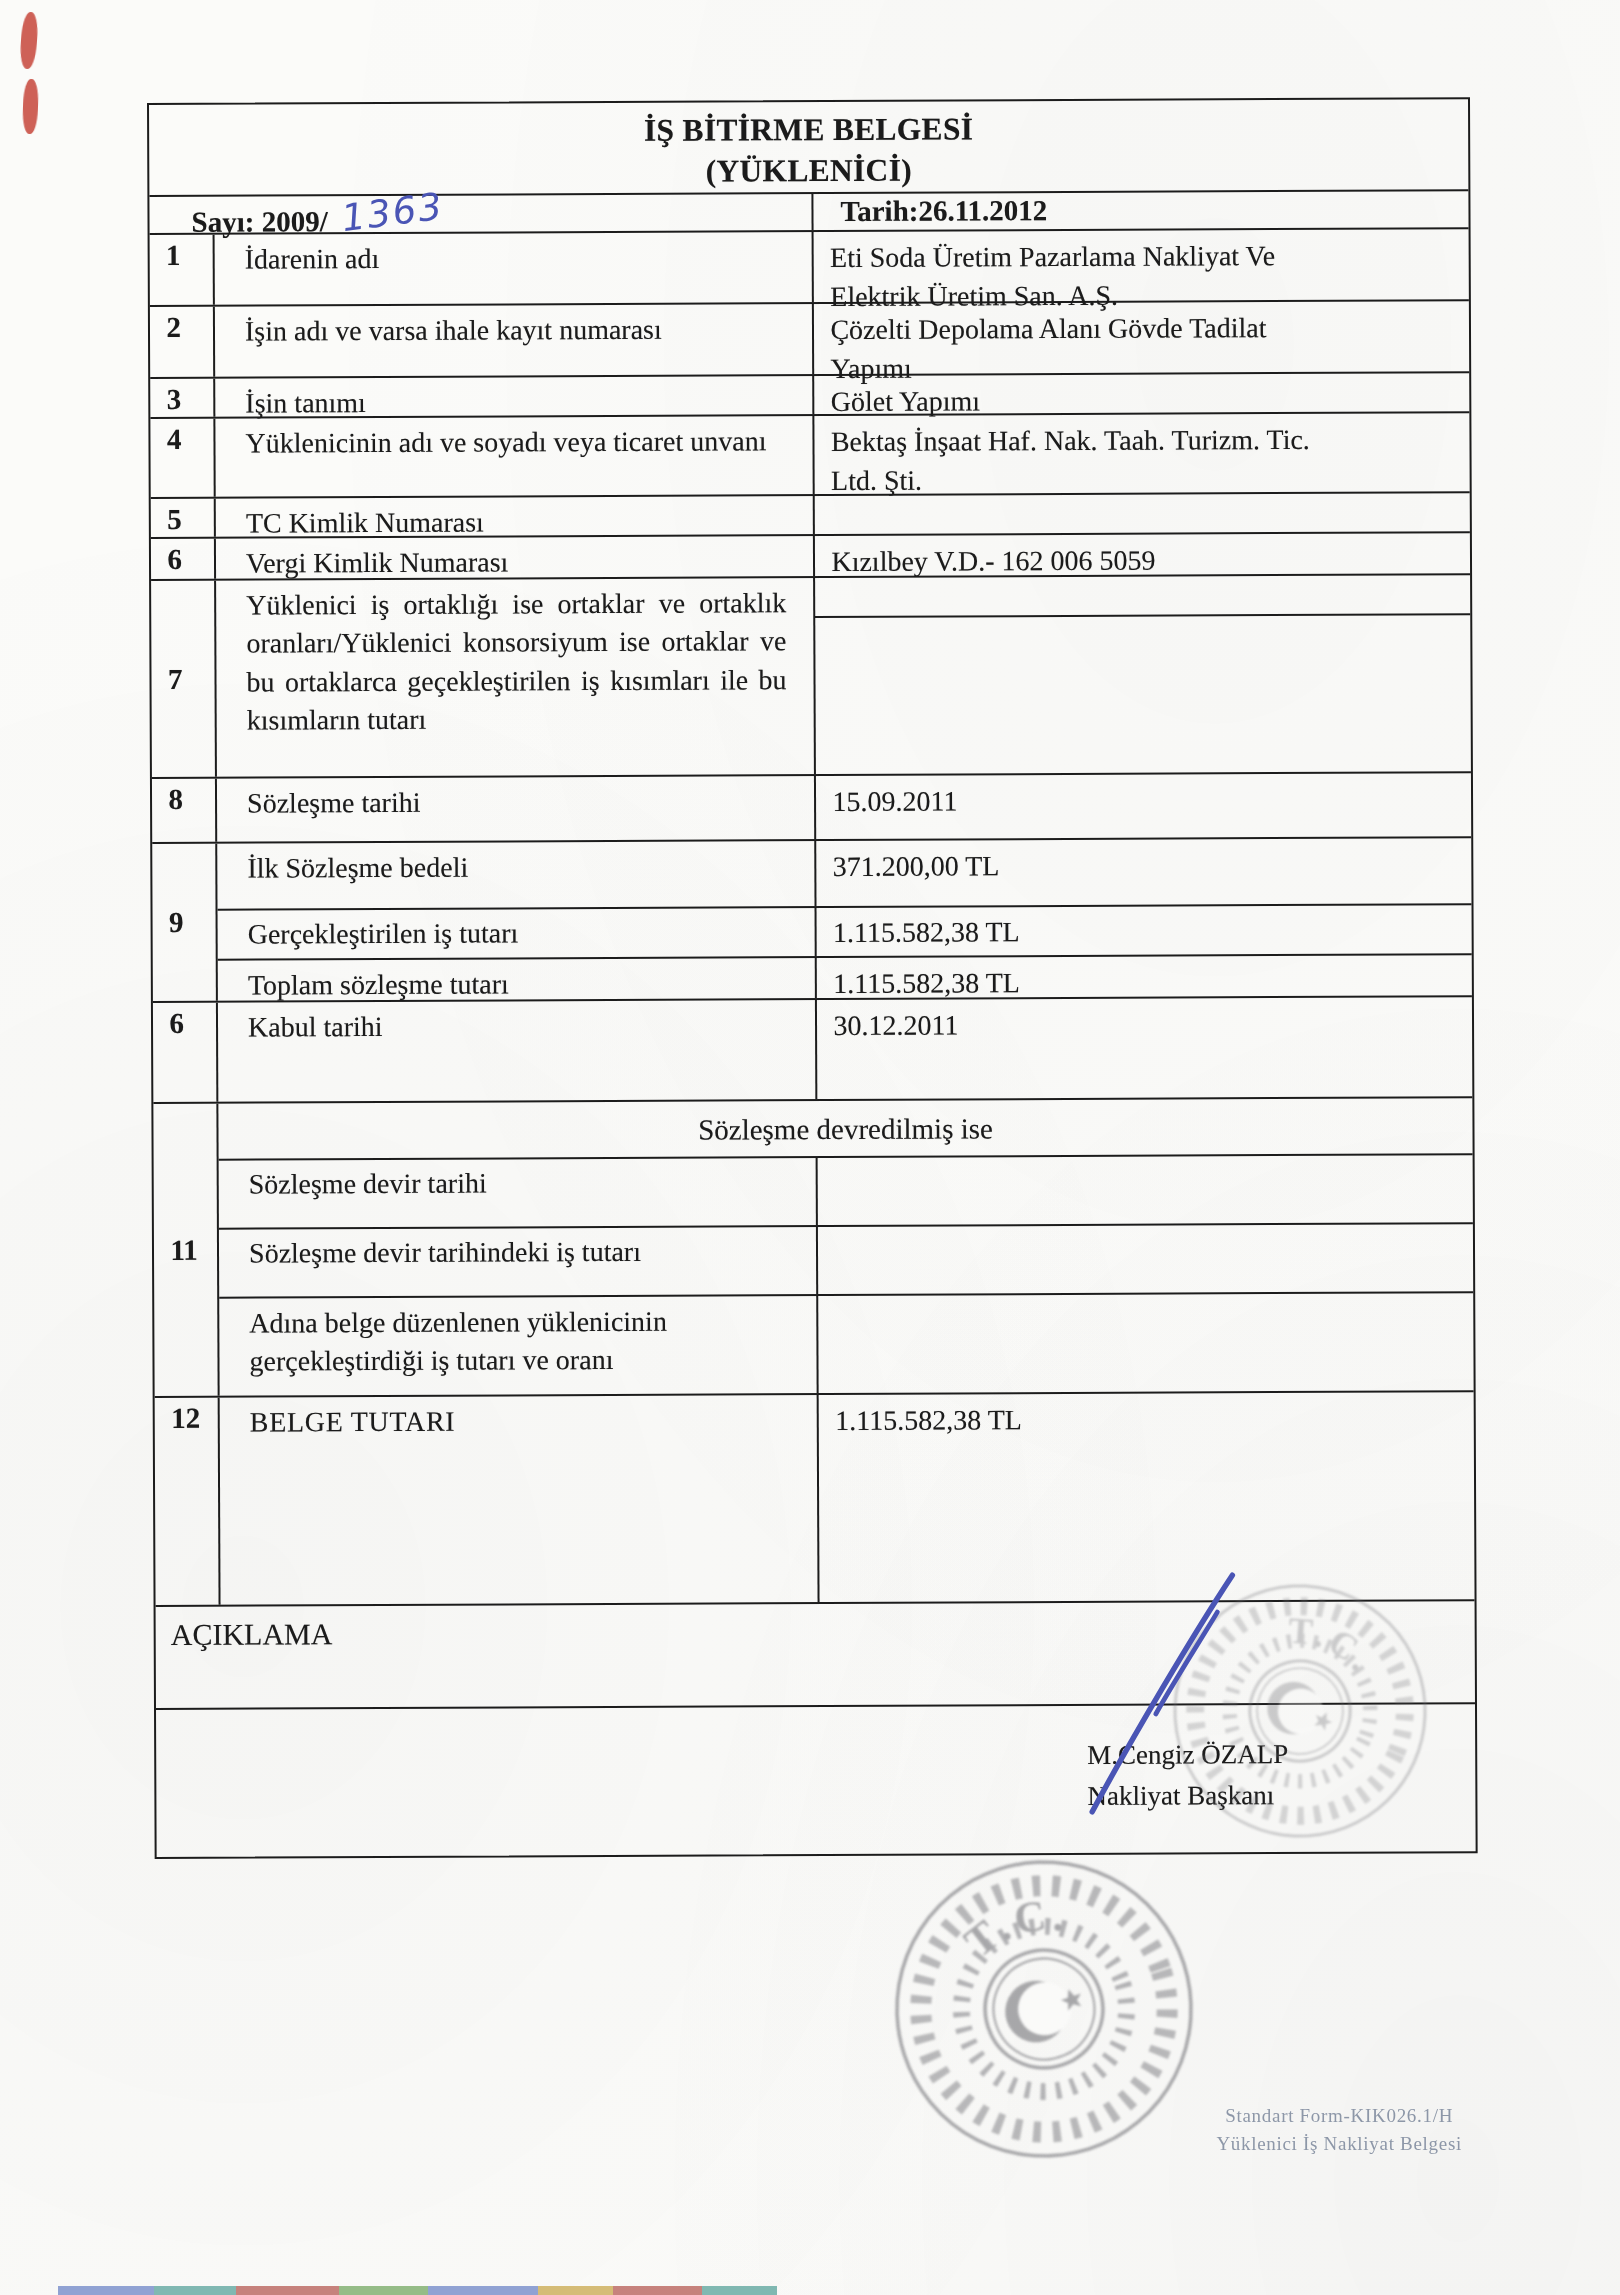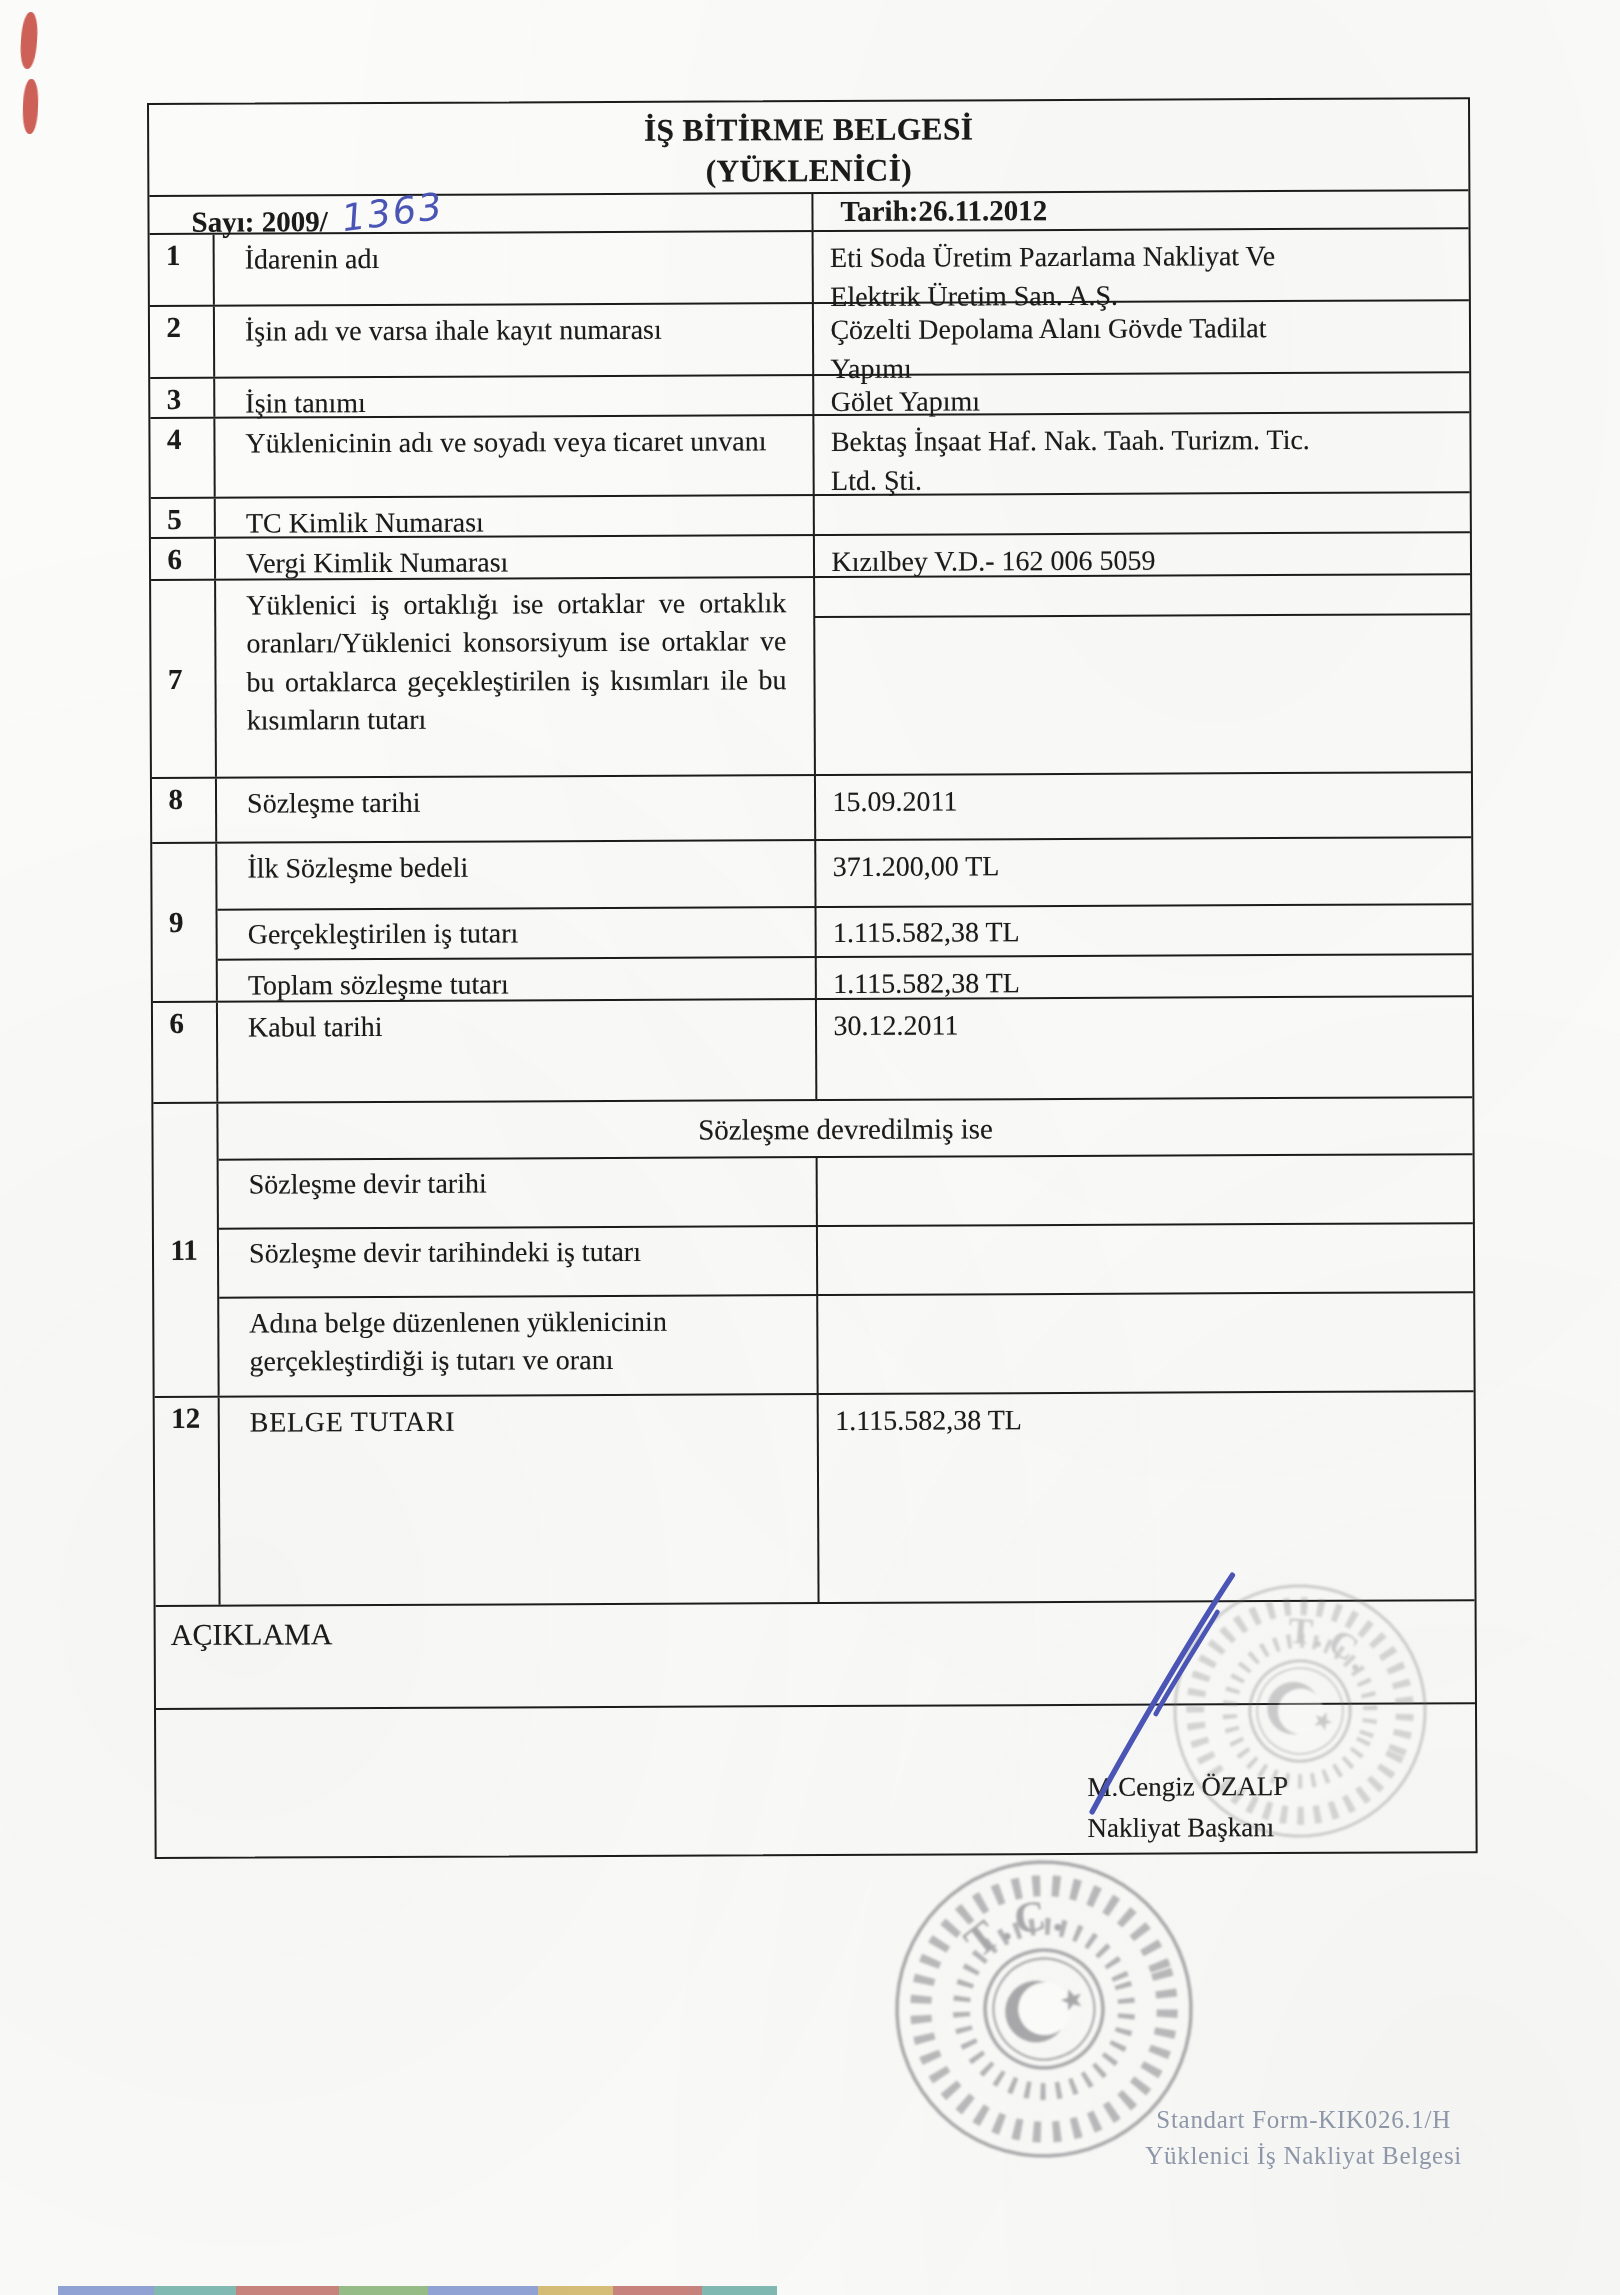--- a/index.html
+++ b/index.html
@@ -48,29 +48,29 @@
   .gsub{display:flex;border-bottom:2.1px solid #1c1c1c;box-sizing:border-box;}
   .gsub.nolast{border-bottom:none;}
   .gsub .clab{width:599px;}
   .g11head{
     border-bottom:2.1px solid #1c1c1c;box-sizing:border-box;text-align:center;
     font-size:29px;padding-top:12.3px;
   }
   .innerline{position:absolute;left:-0.7px;right:0;top:38px;border-top:2.1px solid #1c1c1c;}
   .aciklamacell{width:100%;font-size:30px;padding:11px 0 0 15px;}
   .sigrow{display:block;}
-  .sigblock{position:absolute;left:931px;top:29px;font-size:27px;line-height:1.5;margin-top:32px;}
+  .sigblock{position:absolute;left:931px;top:29px;font-size:27px;line-height:1.5;}
   
   .stamp{position:absolute;color:#6f6f74;filter:blur(0.8px);}
   .stamp-big{left:883px;top:1848px;width:322px;height:322px;transform:rotate(-18deg);opacity:.58;}
   .stamp-light{left:1163px;top:1574px;width:274px;height:274px;transform:rotate(24deg);opacity:.32;}
   .sig-svg{position:absolute;left:1068px;top:1567px;width:192px;height:253px;filter:blur(0.3px);}
   .footer{
     position:absolute;right:159px;top:2102px;text-align:center;
-    color:#8d97a8;font-size:25px;line-height:1.45;letter-spacing:0.7px;
+    color:#8d97a8;font-size:19px;line-height:1.45;letter-spacing:0.7px;
     filter:blur(0.3px);
     font-family:Liberation Serif, serif;
   }
   .corner-mark{position:absolute;background:#c33b2f;opacity:.8;border-radius:45%;filter:blur(0.7px);}
   .mark1{left:20.5px;top:12.3px;width:16.4px;height:57px;transform:rotate(4deg);}
   .mark2{left:23px;top:79px;width:15px;height:55px;transform:rotate(2deg);}
   .bottom-strip{
     position:absolute;left:58px;bottom:0;width:719px;height:9px;display:flex;
     opacity:.75;filter:blur(0.4px);
   }

